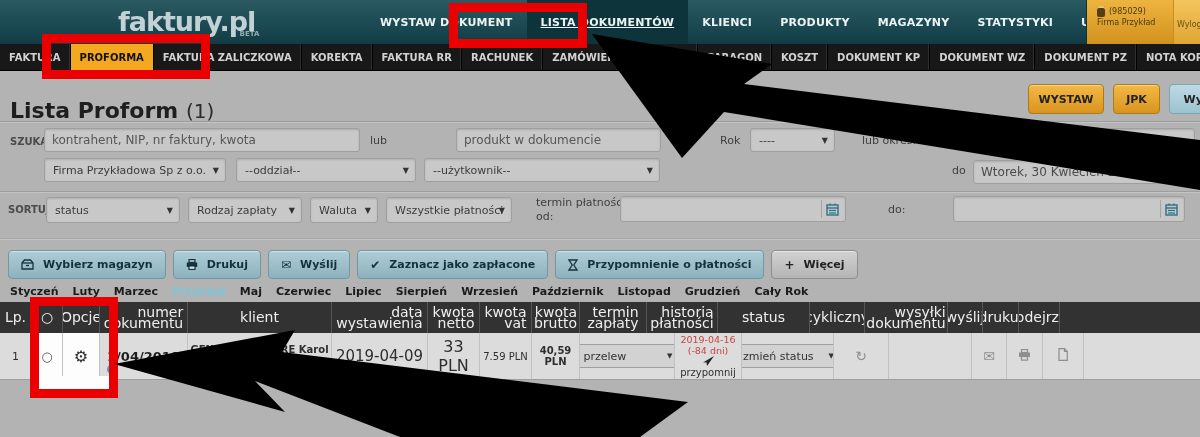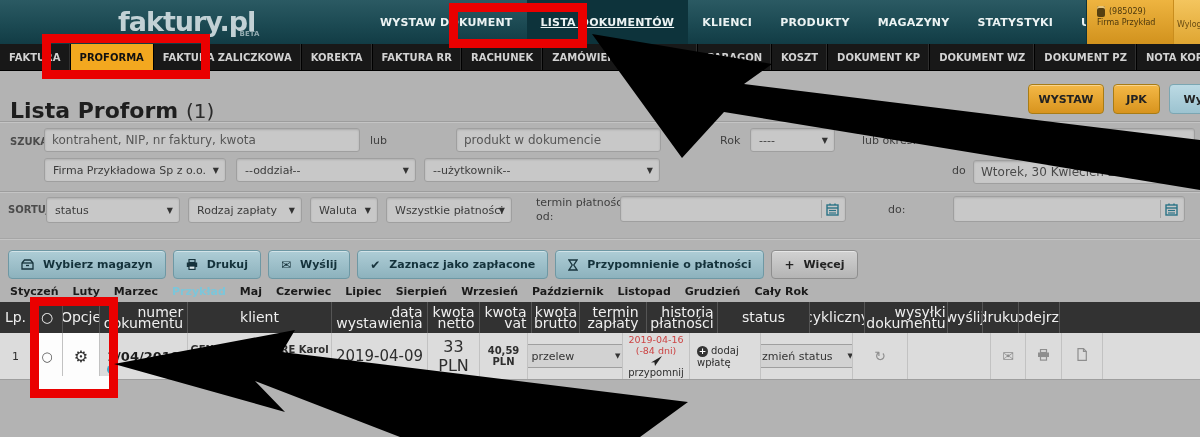--- a/index.html
+++ b/index.html
@@ -336,41 +336,39 @@
       <div class="tc" style="width:88px">
         <span class="bignum">1/04/2019</span>
         <span class="bluedot"></span>
       </div>
       <div class="tc" style="width:144px">
         <span class="kl1">GENCO SOFTWARE Karol</span>
         <span class="kl2">Grzegorz</span>
       </div>
       <div class="tc" style="width:96px;font-size:15px">2019-04-09</div>
       <div class="tc" style="width:52px;font-size:16px">33 PLN</div>
+      <div class="tc" style="width:52px;font-size:10px">7.59 PLN</div>
       <div class="tc" style="width:48px">
         <span style="font-size:10px;font-weight:bold">40,59</span>
         <span style="font-size:10px;font-weight:bold">PLN</span>
       </div>
       <div class="tc" style="width:95px">
         <div class="rowsel" style="width:78px">
           <span>przelew</span>
             <span class="arr" style="position:absolute;right:5px;font-size:7px">▼</span>
         </div>
       </div>
       <div class="tc" style="width:67px">
         <span class="red">2019-04-16</span>
         <span class="red">(-84 dni)</span>
         <span style="line-height:9px"><svg width="11" height="10" viewBox="0 0 11 10">
               <polygon points="0,6.5 11,0 4,10 3.4,6.2" fill="#222"></polygon>
             </svg></span>
         <span class="small">przypomnij</span>
       </div>
-      <div class="tc" style="width:71px;align-items:flex-start;padding-left:7px">
-        <span class="small" style="text-align:left;width:52px"><span class="pluscircle">+</span><span>dodaj wpłatę</span></span>
-      </div>
       <div class="tc" style="width:92px">
         <div class="rowsel" style="width:80px">
           <span>zmień status</span>
             <span class="arr" style="position:absolute;right:5px;font-size:7px">▼</span>
         </div>
       </div>
       <div class="tc" style="width:55px">
         <span class="gicon">↻</span>
       </div>
       <div class="tc" style="width:83px"></div>

